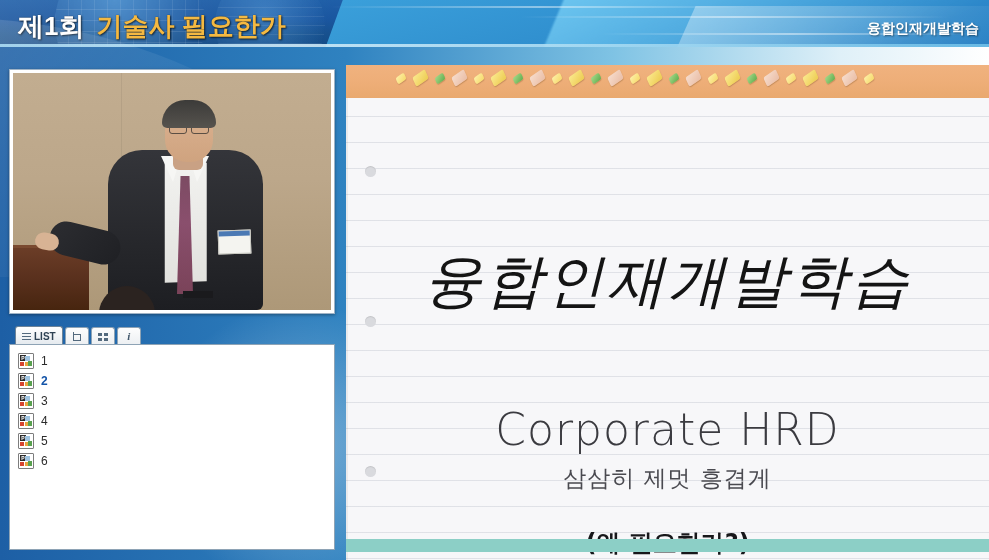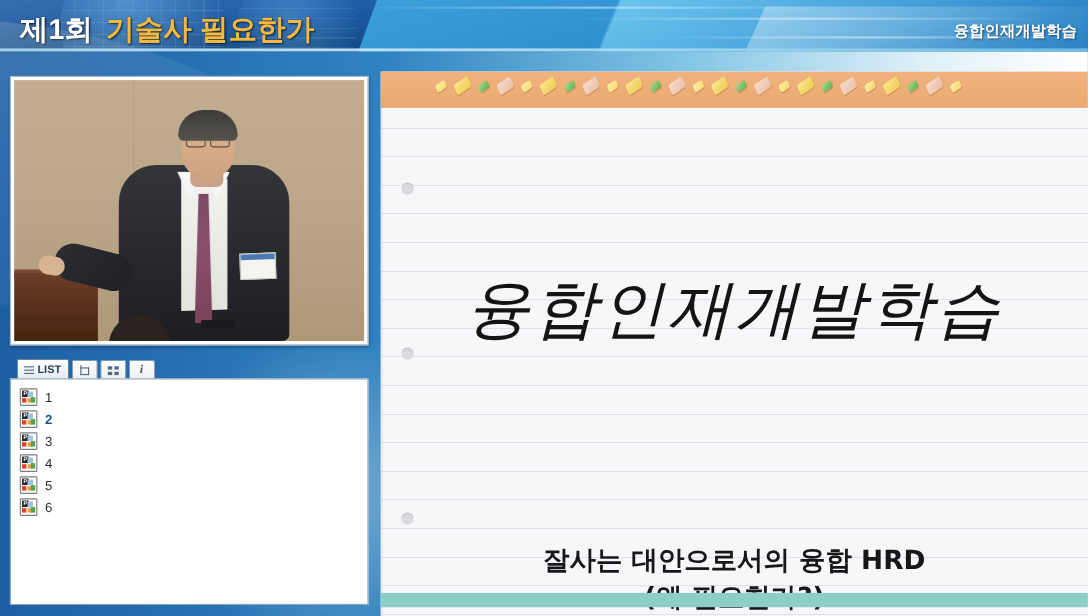--- a/index.html
+++ b/index.html
@@ -689,19 +689,20 @@
         <span class="candy p"></span>
         <span class="candy sm y1"></span>
       </div>
     </div>
 
     <div class="hole" style="left:19px; top:101px;"></div>
     <div class="hole" style="left:19px; top:251px;"></div>
     <div class="hole" style="left:19px; top:401px;"></div>
 
     <div class="slide-title">융합인재개발학습</div>
-    <div class="slide-line-2">잘사는 대안으로서의 융합 HRD</div>
+    <div class="slide-sub-en">Corporate HRD</div>
+    <div class="slide-line-1">삼삼히 제멋 흥겹게</div>
     <div class="slide-line-3">(왜 필요한가?)</div>
 
     <div class="slide-footer"></div>
   </div>
 
 </div>
 
 </body></html>

